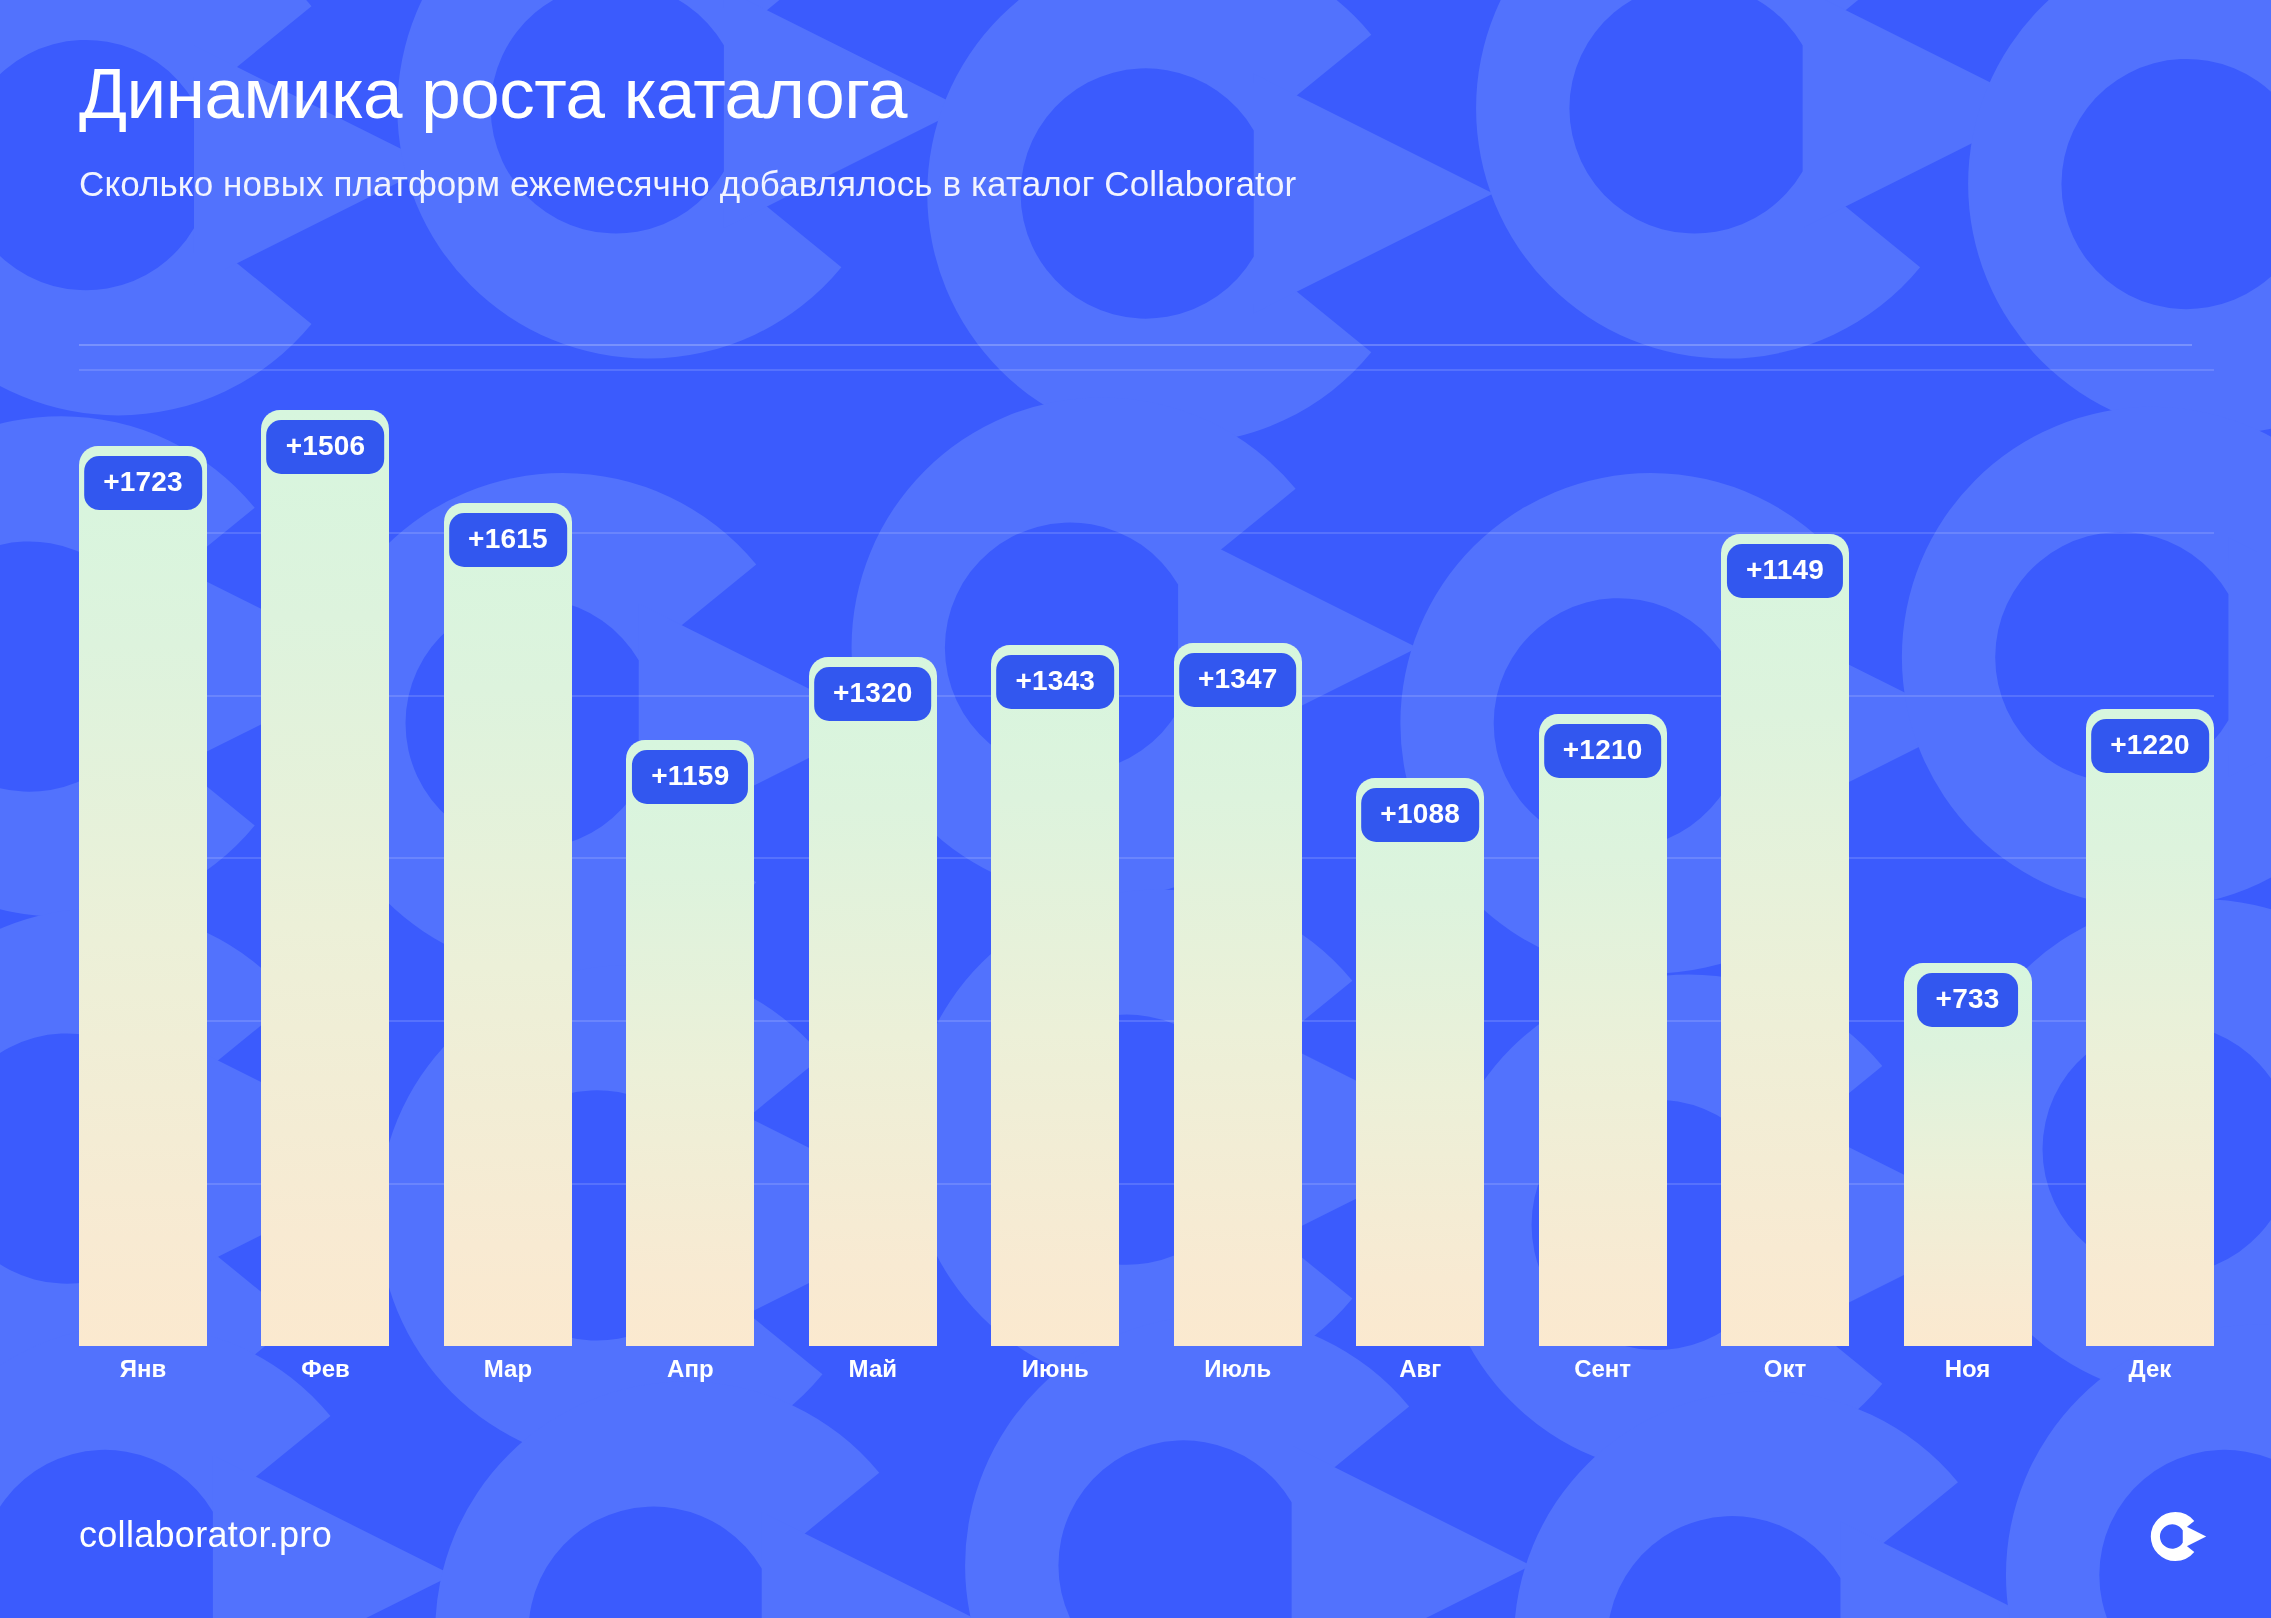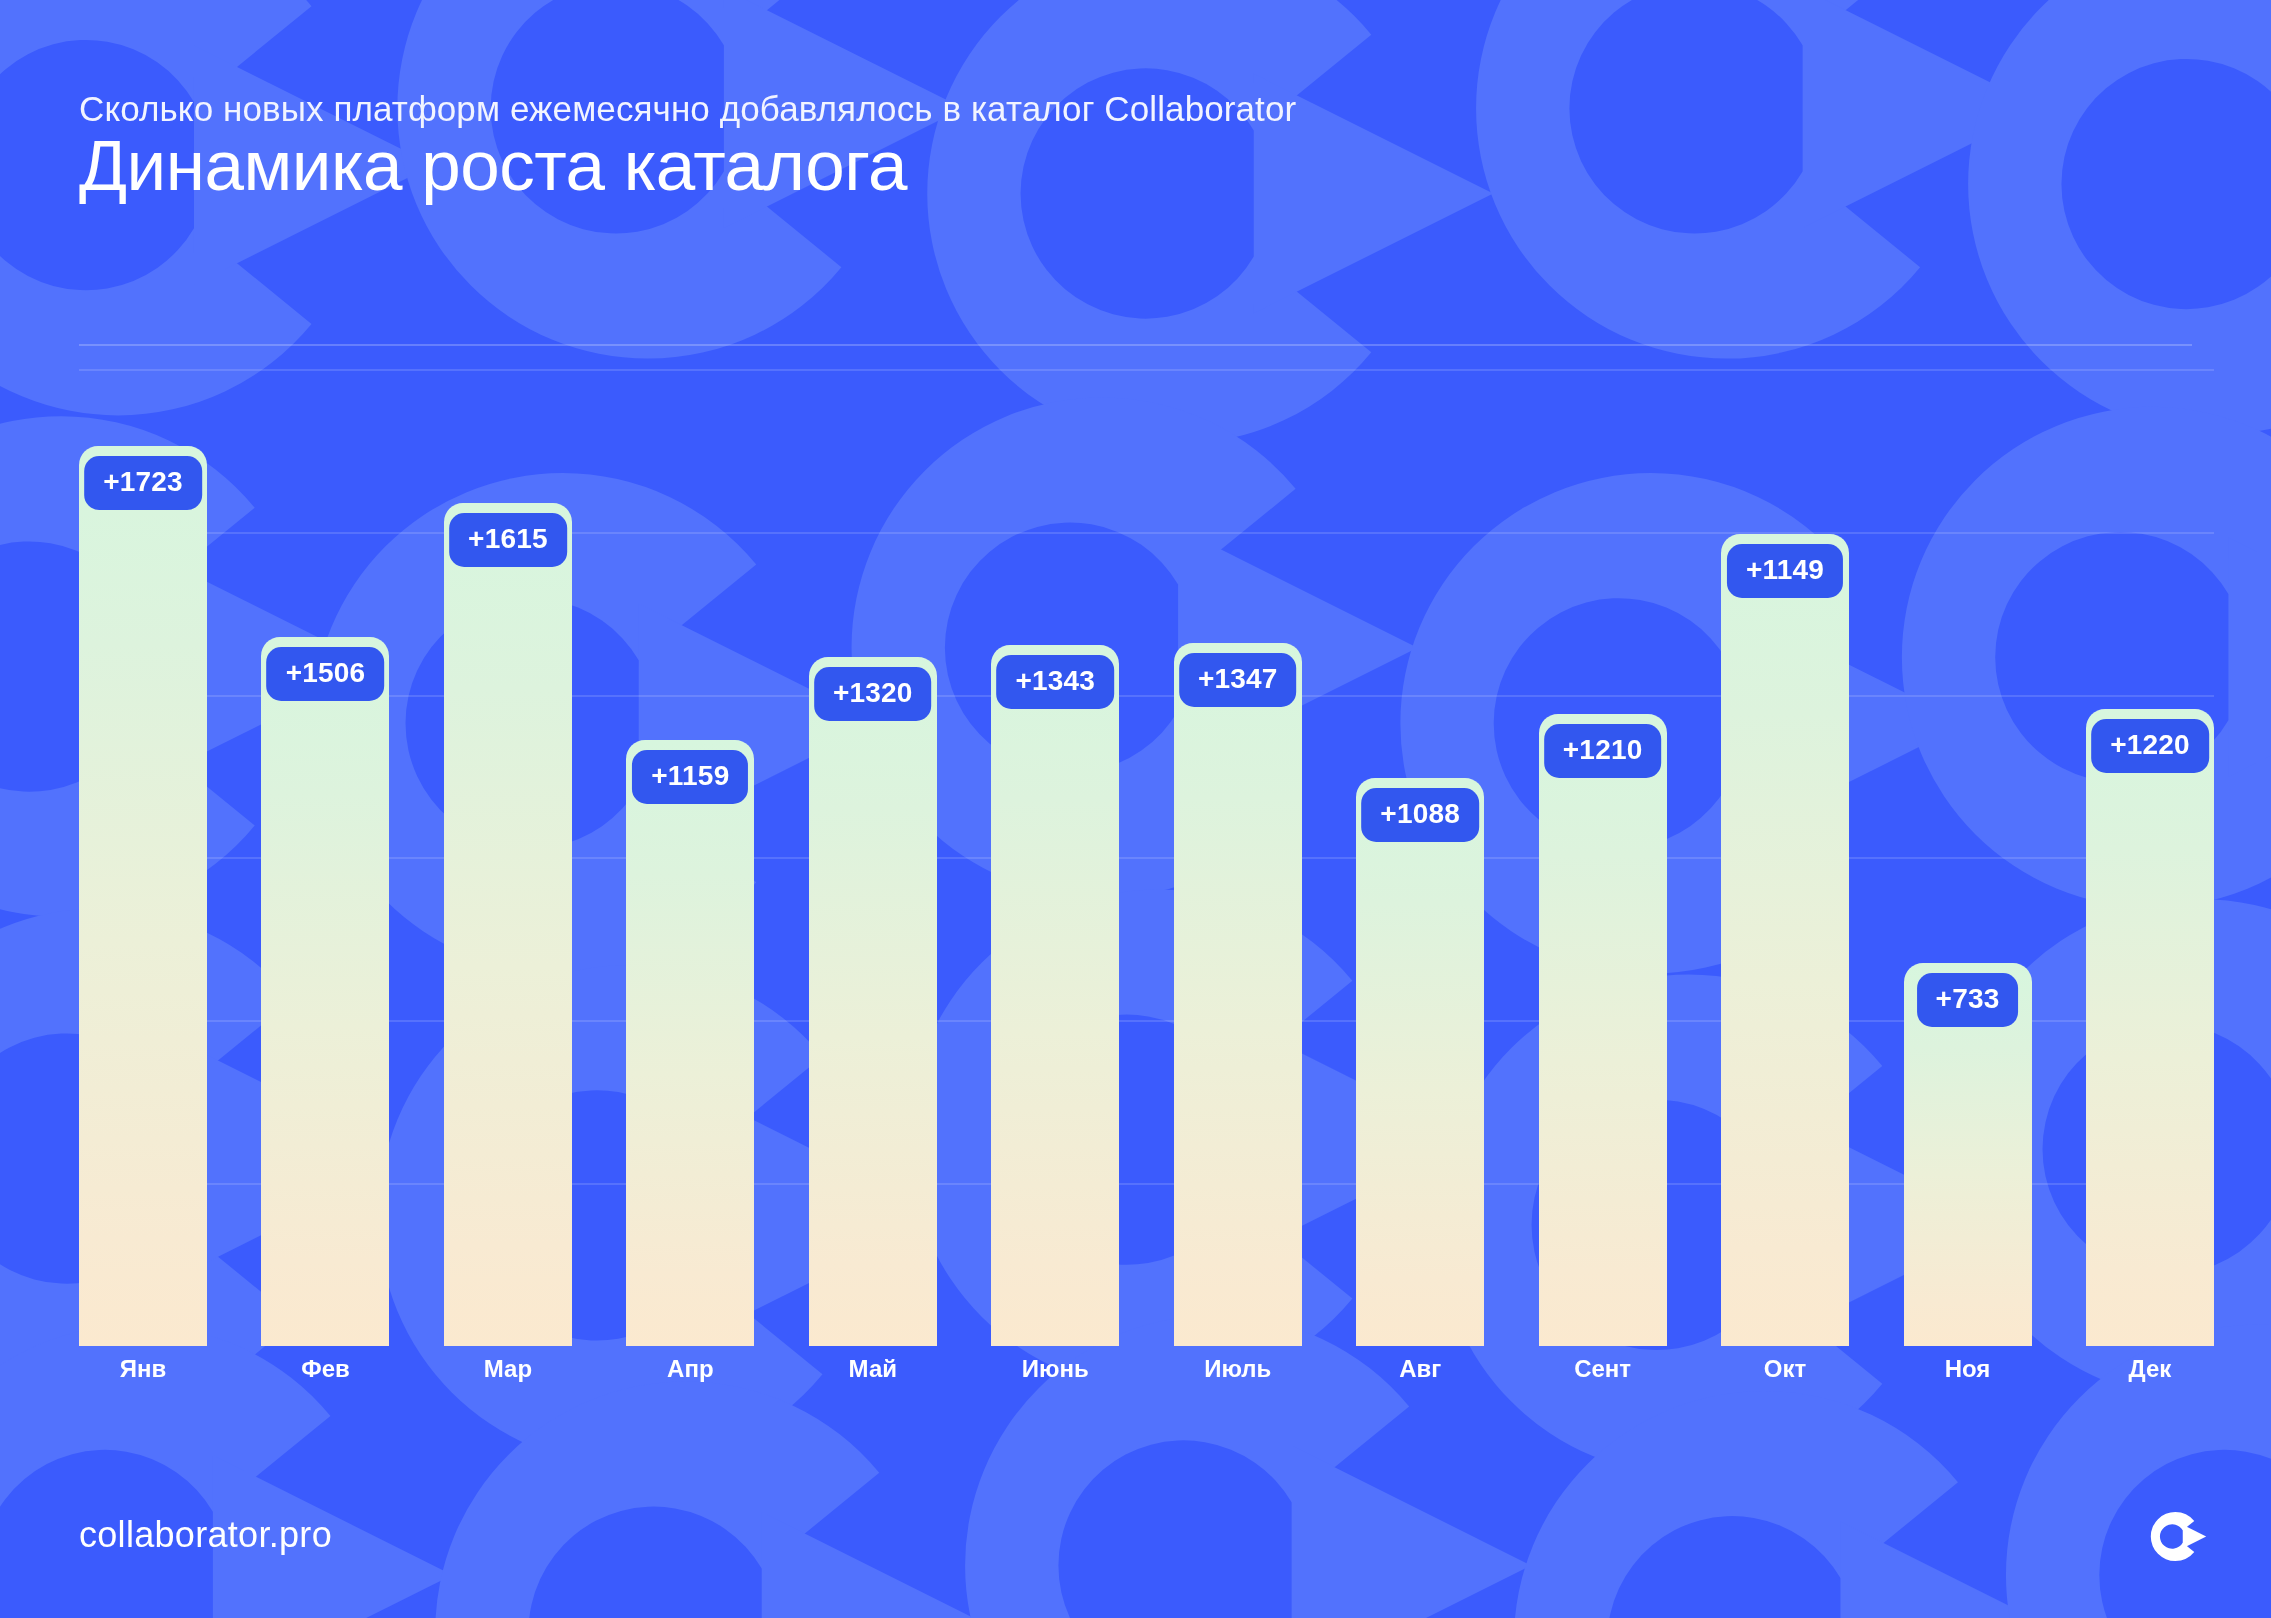--- a/index.html
+++ b/index.html
@@ -222,42 +222,42 @@
             <use href="#wm-logo"></use>
           </g>
         <g transform="translate(2120,1400) scale(1.15)">
             <use href="#wm-logo"></use>
           </g>
       </g>
     </svg>
   </div>
 
   <div id="header">
+    <div id="chart-title">Динамика роста каталога</div>
     <div id="chart-subtitle">Сколько новых платформ ежемесячно добавлялось в каталог Collaborator</div>
-    <div id="chart-title">Динамика роста каталога</div>
   </div>
   <div id="header-rule"></div>
 
   <div id="plot">
     <div id="gridlines">
         <div class="gridline" style="top: 0px;"></div>
         <div class="gridline" style="top: 163px;"></div>
         <div class="gridline" style="top: 326px;"></div>
         <div class="gridline" style="top: 488px;"></div>
         <div class="gridline" style="top: 651px;"></div>
         <div class="gridline" style="top: 814px;"></div>
       </div>
     <div id="bars">
         <div class="bar-slot">
           <div class="bar" style="height: 900px;">
             <div class="bar-label">+1723</div>
           </div>
         </div>
         <div class="bar-slot">
-          <div class="bar" style="height: 709px;">
+          <div class="bar" style="height: 936px;">
             <div class="bar-label">+1506</div>
           </div>
         </div>
         <div class="bar-slot">
           <div class="bar" style="height: 843px;">
             <div class="bar-label">+1615</div>
           </div>
         </div>
         <div class="bar-slot">
           <div class="bar" style="height: 606px;">

